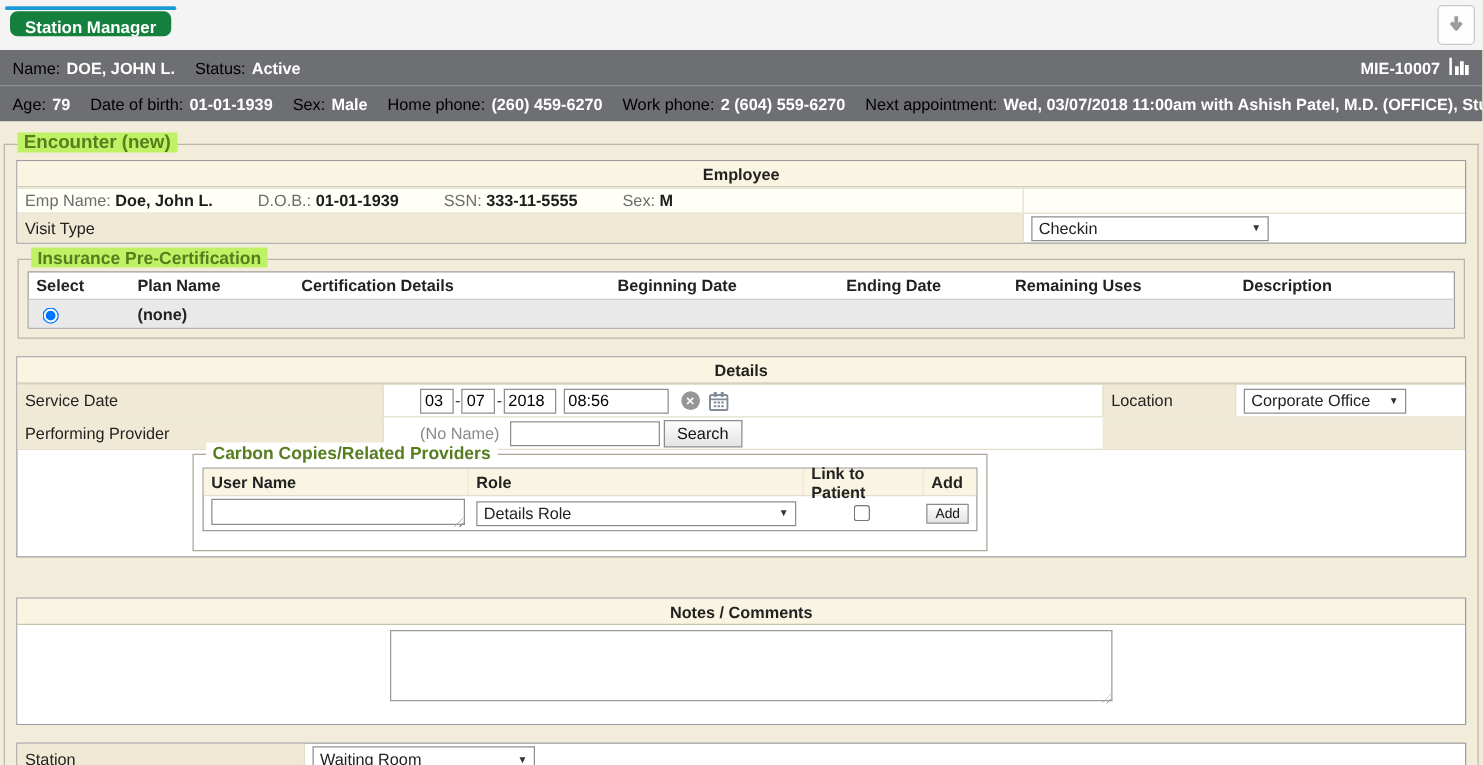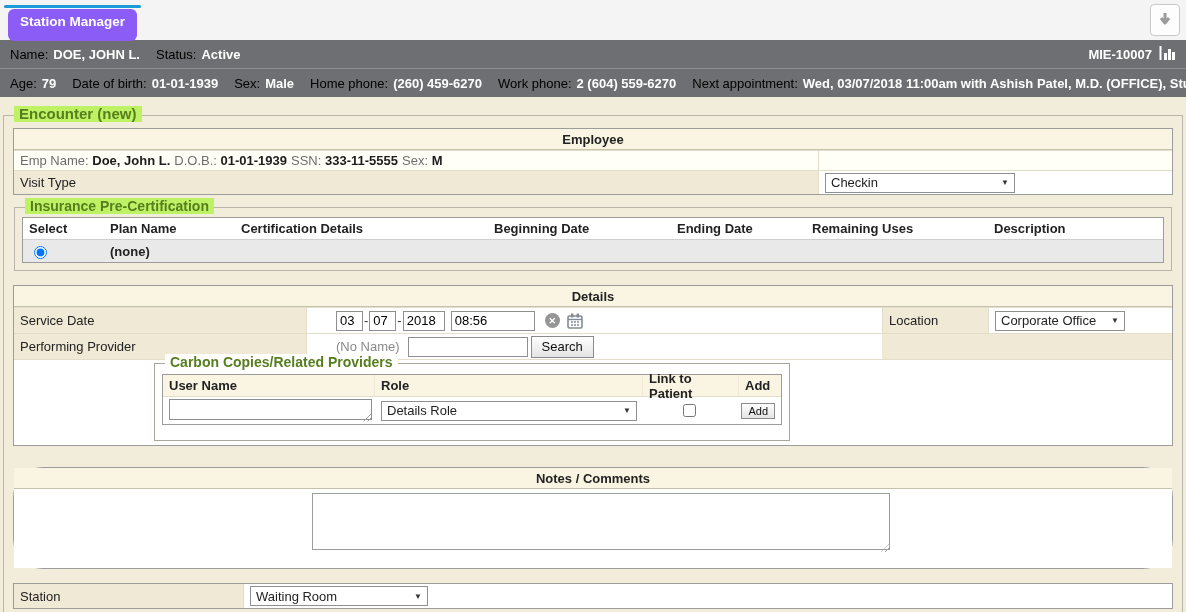--- a/index.html
+++ b/index.html
@@ -5,22 +5,22 @@
   * { box-sizing: border-box; }
   html,body { margin:0; padding:0; }
   body {
     width:1186px; height:612px; overflow:hidden;
     font-family:"Liberation Sans", sans-serif; font-size:13px; color:#222;
     background:#f2ecdb;
   }
   
   .topbar { position:relative; height:40px; background:#f4f4f4; }
   .sm-tab {
-    position:absolute; left:8px; top:9px; background:#8b5cf6; color:#fff;
-    font-weight:bold; font-size:13.5px; padding:5px 12px 12px; border-radius:6px; cursor:pointer;
+    position:absolute; left:8px; top:9px; background:#15803d; color:#fff;
+    font-weight:bold; font-size:13.5px; padding:5px 12px 0; border-radius:6px; cursor:pointer;
   }
   .sm-tab::before { content:''; position:absolute; left:-4px; right:-4px; top:-4px; height:3px;
     background:#1a9ad6; border-radius:2px; }
   .dl-btn {
     position:absolute; right:6px; top:4px; width:30px; height:32px;
     border:1px solid #c9c9c9; border-radius:4px; background:#fdfdfd;
     display:flex; align-items:center; justify-content:center; cursor:pointer;
   }
   
   .bar { display:flex; align-items:center; background:#6e6f72; padding:0 10px; white-space:nowrap; }
@@ -38,21 +38,21 @@
     color:#567d1e; font-weight:bold; font-size:15px; line-height:16px;
   }
   .encounter-fs { margin:10px 3px 0; border-bottom:none; height:505px; padding:12px 9px 0; }
   .tbl { background:#fff; border:1px solid #9c9c9c; }
   .tbl-hdr { background:#f9f5e2; font-weight:bold; text-align:center; padding:3px 0 2px;
     border-bottom:1px solid #c6c2ae; }
   .row { display:flex; border-top:1px solid #e3deca; align-items:center; }
   .row:first-child { border-top:none; }
   .cell { padding:3px 6px; align-self:stretch; display:flex; align-items:center; }
   .label { background:#f0e9d5; }
-  .w805 { width:805px; border-right:1px solid #e3deca; }
+  .w805 { width:805px; border-right:1px solid #e3deca;gap:32px; }
   .flex1 { flex:1; }
   .emp-row { background:#fffef7; height:20px; }
   .emp-row .pair { margin-right:4px; }
   .pair .plbl { color:#6d6d6d; }
   .pair .pval { font-weight:bold; color:#1c1c1c; }
   .visit-row { height:24px; }
   
   .sel { display:inline-flex; justify-content:space-between; align-items:center;
     border:1px solid #8f8f8f; background:#fff; height:20px; padding:0 5px;
     font-size:13px; cursor:pointer; }
@@ -94,21 +94,21 @@
   .cc-data { height:28px; }
   .k0{width:212px} .k1{width:268px} .k2{width:96px; justify-content:center} .k3{flex:1; justify-content:center}
   .rz { position:relative; display:inline-block; }
   .rz::after { content:''; position:absolute; right:1px; bottom:1px; width:8px; height:8px;
     background:repeating-linear-gradient(135deg, transparent 0 2px, #9a9a9a 2px 3px);
     clip-path:polygon(100% 0, 100% 100%, 0 100%); }
   .un-input { border:1px solid #8f8f8f; height:21px; width:203px; background:#fff; }
   .cc-check { width:13px; height:13px; cursor:pointer; }
   .add-btn { font-size:11px; padding:1px 6px; }
   
-  .notes-tbl { margin-top:21px;border-radius:30px; }
+  .notes-tbl { margin-top:32px; }
   .notes-body { padding:4px 0 15px 298px; background:#fff; }
   .notes-ta { width:578px; height:57px; border:1px solid #9c9c9c; background:#fff; }
   
   .station-tbl { margin-top:14px; }
   .st-row { height:24px; }
   .st-label { width:230px; border-right:1px solid #e3deca; }
 </style>
 </head>
 <body>
 

